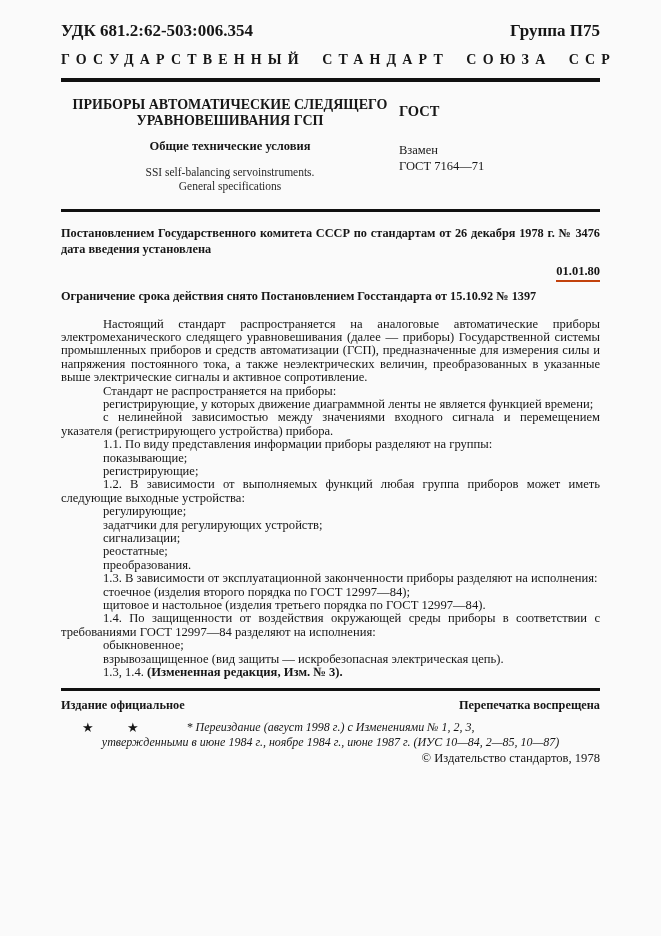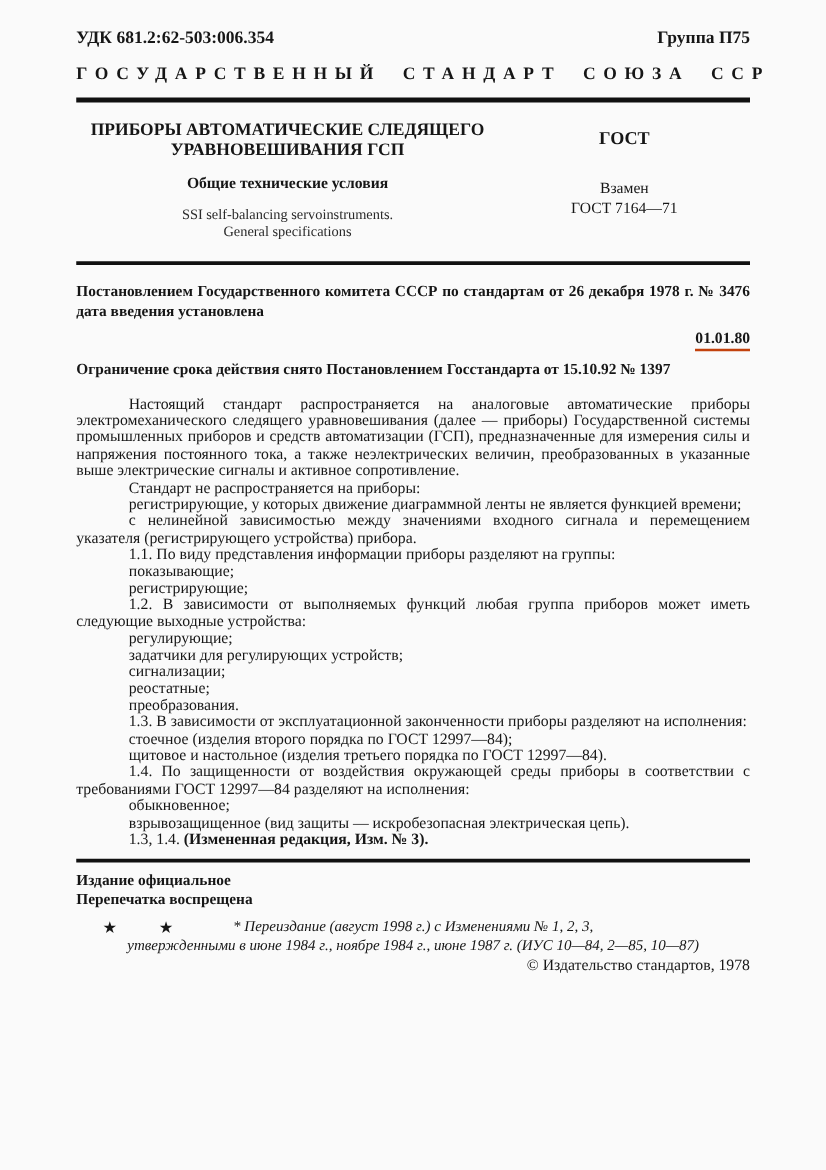--- a/index.html
+++ b/index.html
@@ -12,38 +12,38 @@
   .page {
     position: relative;
     width: 661px; height: 936px;
     box-sizing: border-box;
     padding: 23px 61px 0 61px;
     overflow: hidden;
   }
   
   .topline {
     display: flex; justify-content: space-between;
-    font-weight: bold; font-size: 14px; line-height: 15px;
+    font-weight: bold; font-size: 17px; line-height: 15px;
   }
   .union-header {
     margin-top: 14px;
     text-align: center;
     font-weight: bold; font-size: 14px;
     letter-spacing: 0.44em; word-spacing: 0.55em;
     white-space: nowrap;
   }
   .rule { background: #111; }
   .rule-top { height: 4px; margin-top: 10px; }
   .rule-title { height: 2.5px; margin-top: 16px; }
   .rule-footer { height: 3px; margin-top: 9px; }
 
   
   .title-block { display: flex; margin-top: 15px; }
   .tb-left { width: 338px; text-align: center; }
-  .tb-right { flex: 1; text-align: center; }
+  .tb-right { flex: 1; text-align: left; }
   .title-ru { font-weight: bold; font-size: 14px; line-height: 16px; }
   .subtitle-ru { font-weight: bold; font-size: 12.5px; margin-top: 10px; }
   .subtitle-en { font-size: 11.5px; line-height: 14px; margin-top: 11px; color: #2a2a2a; }
   .gost-label { font-weight: bold; font-size: 14.5px; line-height: 18px; margin-top: 5px; }
   .gost-number { font-weight: bold; font-size: 14.5px; line-height: 18px; }
   .replaces { font-weight: normal; font-size: 12.5px; line-height: 16px; margin-top: 22px; }
 
   
   .decree {
     margin: 13px 0 0 0;
@@ -63,21 +63,21 @@
   .para { margin: 0; text-indent: 42px; text-align: justify; }
   .section-heading {
     margin: 11px 0 5px 0;
     text-align: center; font-weight: bold; font-size: 13px;
     letter-spacing: 0.6px;
   }
 
   
   .footer-row {
     display: flex; justify-content: space-between;
-    font-weight: bold; font-size: 12.3px; margin-top: 7px; flex-direction: column;
+    font-weight: bold; font-size: 12.3px; margin-top: 7px;
   }
   .footer-note { position: relative; margin-top: 5px; }
   .stars {
     position: absolute; left: 21px; top: 0;
     font-size: 13px; letter-spacing: 15px; white-space: nowrap;
   }
   .reissue {
     text-align: center; font-style: italic;
     font-size: 12px; line-height: 14.5px;
     margin-top: 7px;

